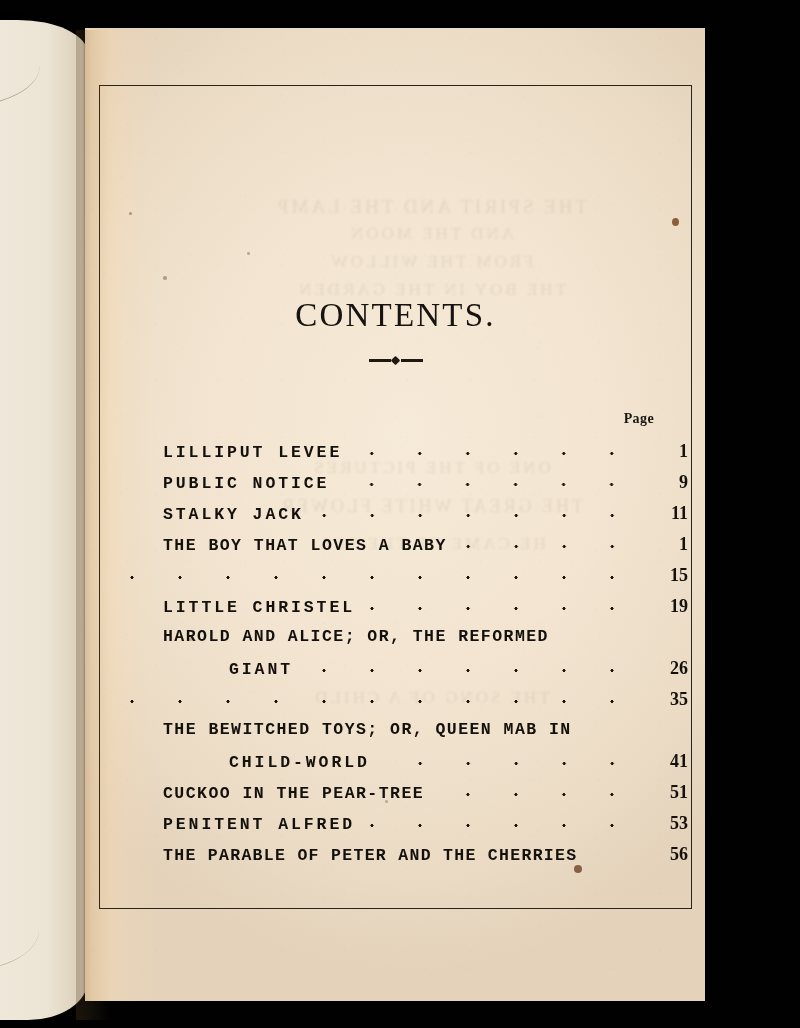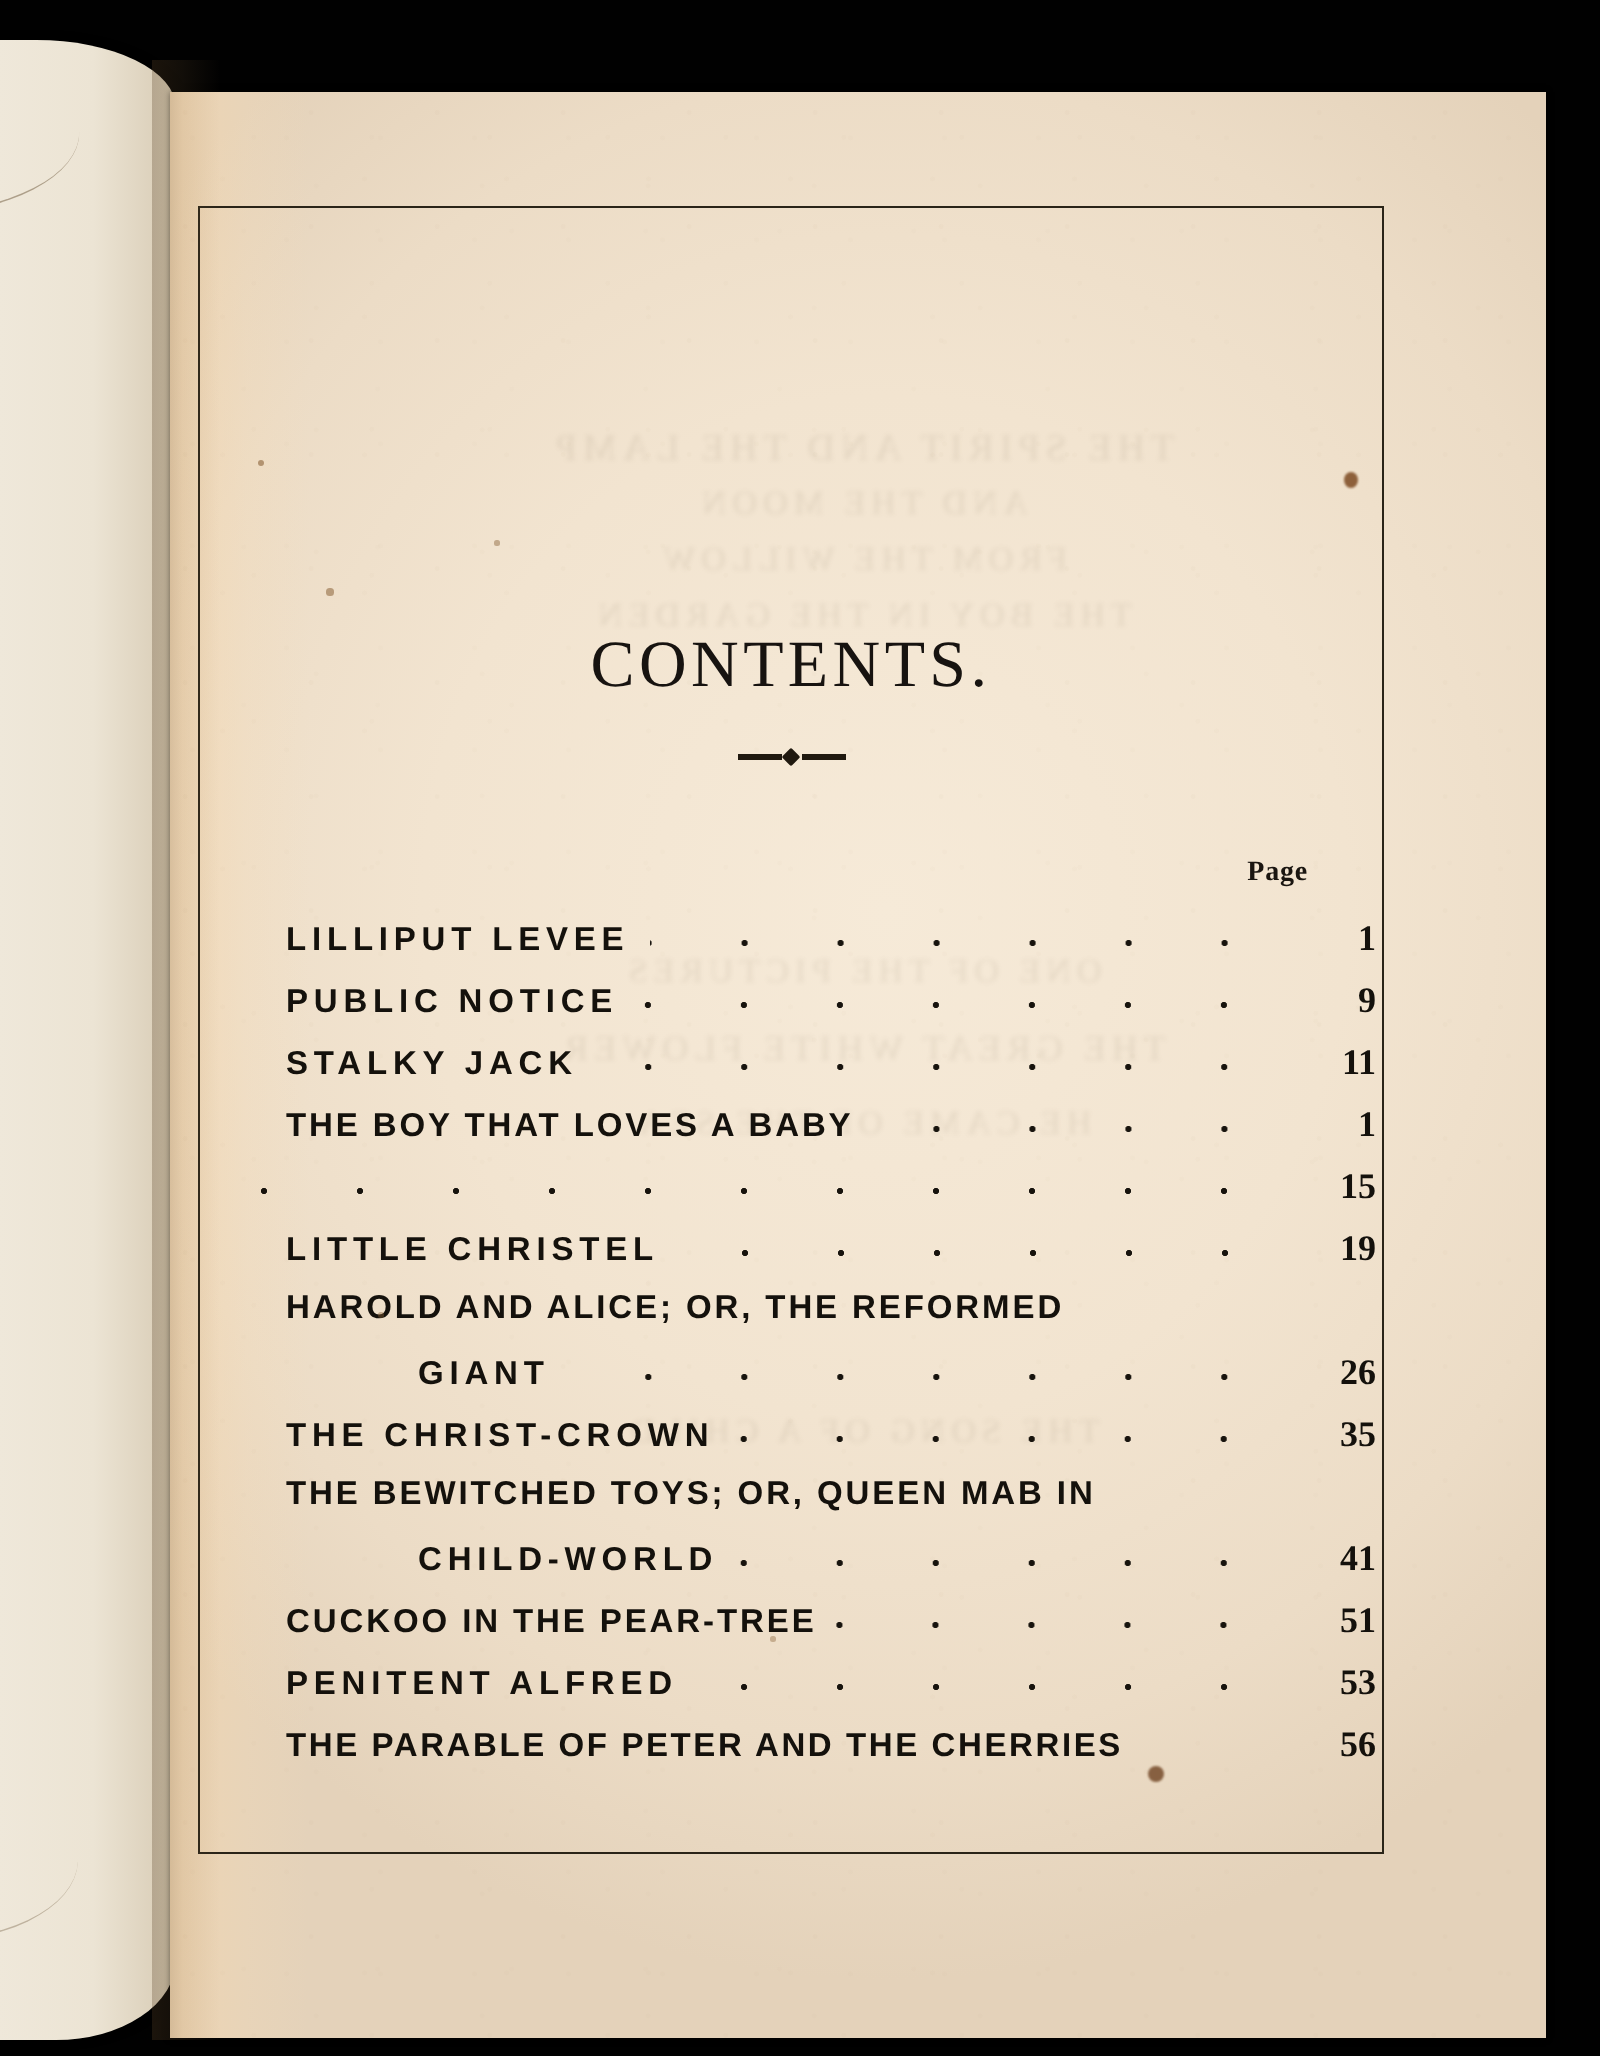--- a/index.html
+++ b/index.html
@@ -73,22 +73,22 @@
       rgba(140,108,66,0.12) 45%,
       rgba(255,255,255,0) 100%);
     pointer-events: none;
     z-index: 3;
   }
 
   
   .page {
     position: absolute;
     left: 85px;
-    top: 46px;
-    width: 688px;
+    top: 28px;
+    width: 620px;
     height: 973px;
     background:
       radial-gradient(ellipse 70% 55% at 52% 42%,
         #f6ead8 0%, #f2e4d0 48%, #ecdcc6 78%, #e4d2ba 100%);
     box-shadow: 0 0 3px rgba(0,0,0,0.5);
     z-index: 2;
   }
   
   .page::before {
     content: "";
@@ -213,27 +213,28 @@
 
   .toc-row {
     position: relative;
     height: 31px;
     display: flex;
     align-items: baseline;
     color: #14110c;
   }
 
   .entry-label {
-    font-family: Liberation Sans, sans-serif;
+    font-family: Liberation Mono, monospace;
     font-size: 16.5px;
     font-weight: 700;
     letter-spacing: 1.45px;
     white-space: nowrap;
     color: #14110c;
     padding-left: 44px;
+    margin-left: 20px;
   }
   .toc-row.indent .entry-label { padding-left: 110px; }
   .toc-row.wide .entry-label { letter-spacing: 2.9px; }
   .toc-row.nodots .entry-label { letter-spacing: 1.3px; }
 
   
   .leader {
     flex: 1 1 auto;
     margin: 0 6px 0 10px;
     height: 1px;
@@ -358,21 +359,20 @@
           <span class="entry-label">HAROLD AND ALICE; OR, THE REFORMED</span>
           <span class="leader"></span>
           <span class="entry-page"></span>
         </div>
         <div class="toc-row indent wide">
           <span class="entry-label">GIANT</span>
           <span class="leader"></span>
           <span class="entry-page">26</span>
         </div>
         <div class="toc-row wide">
-          <span class="entry-label">THE CHRIST-CROWN</span>
           <span class="leader"></span>
           <span class="entry-page">35</span>
         </div>
         <div class="toc-row noleader">
           <span class="entry-label">THE BEWITCHED TOYS; OR, QUEEN MAB IN</span>
           <span class="leader"></span>
           <span class="entry-page"></span>
         </div>
         <div class="toc-row indent wide">
           <span class="entry-label">CHILD-WORLD</span>

